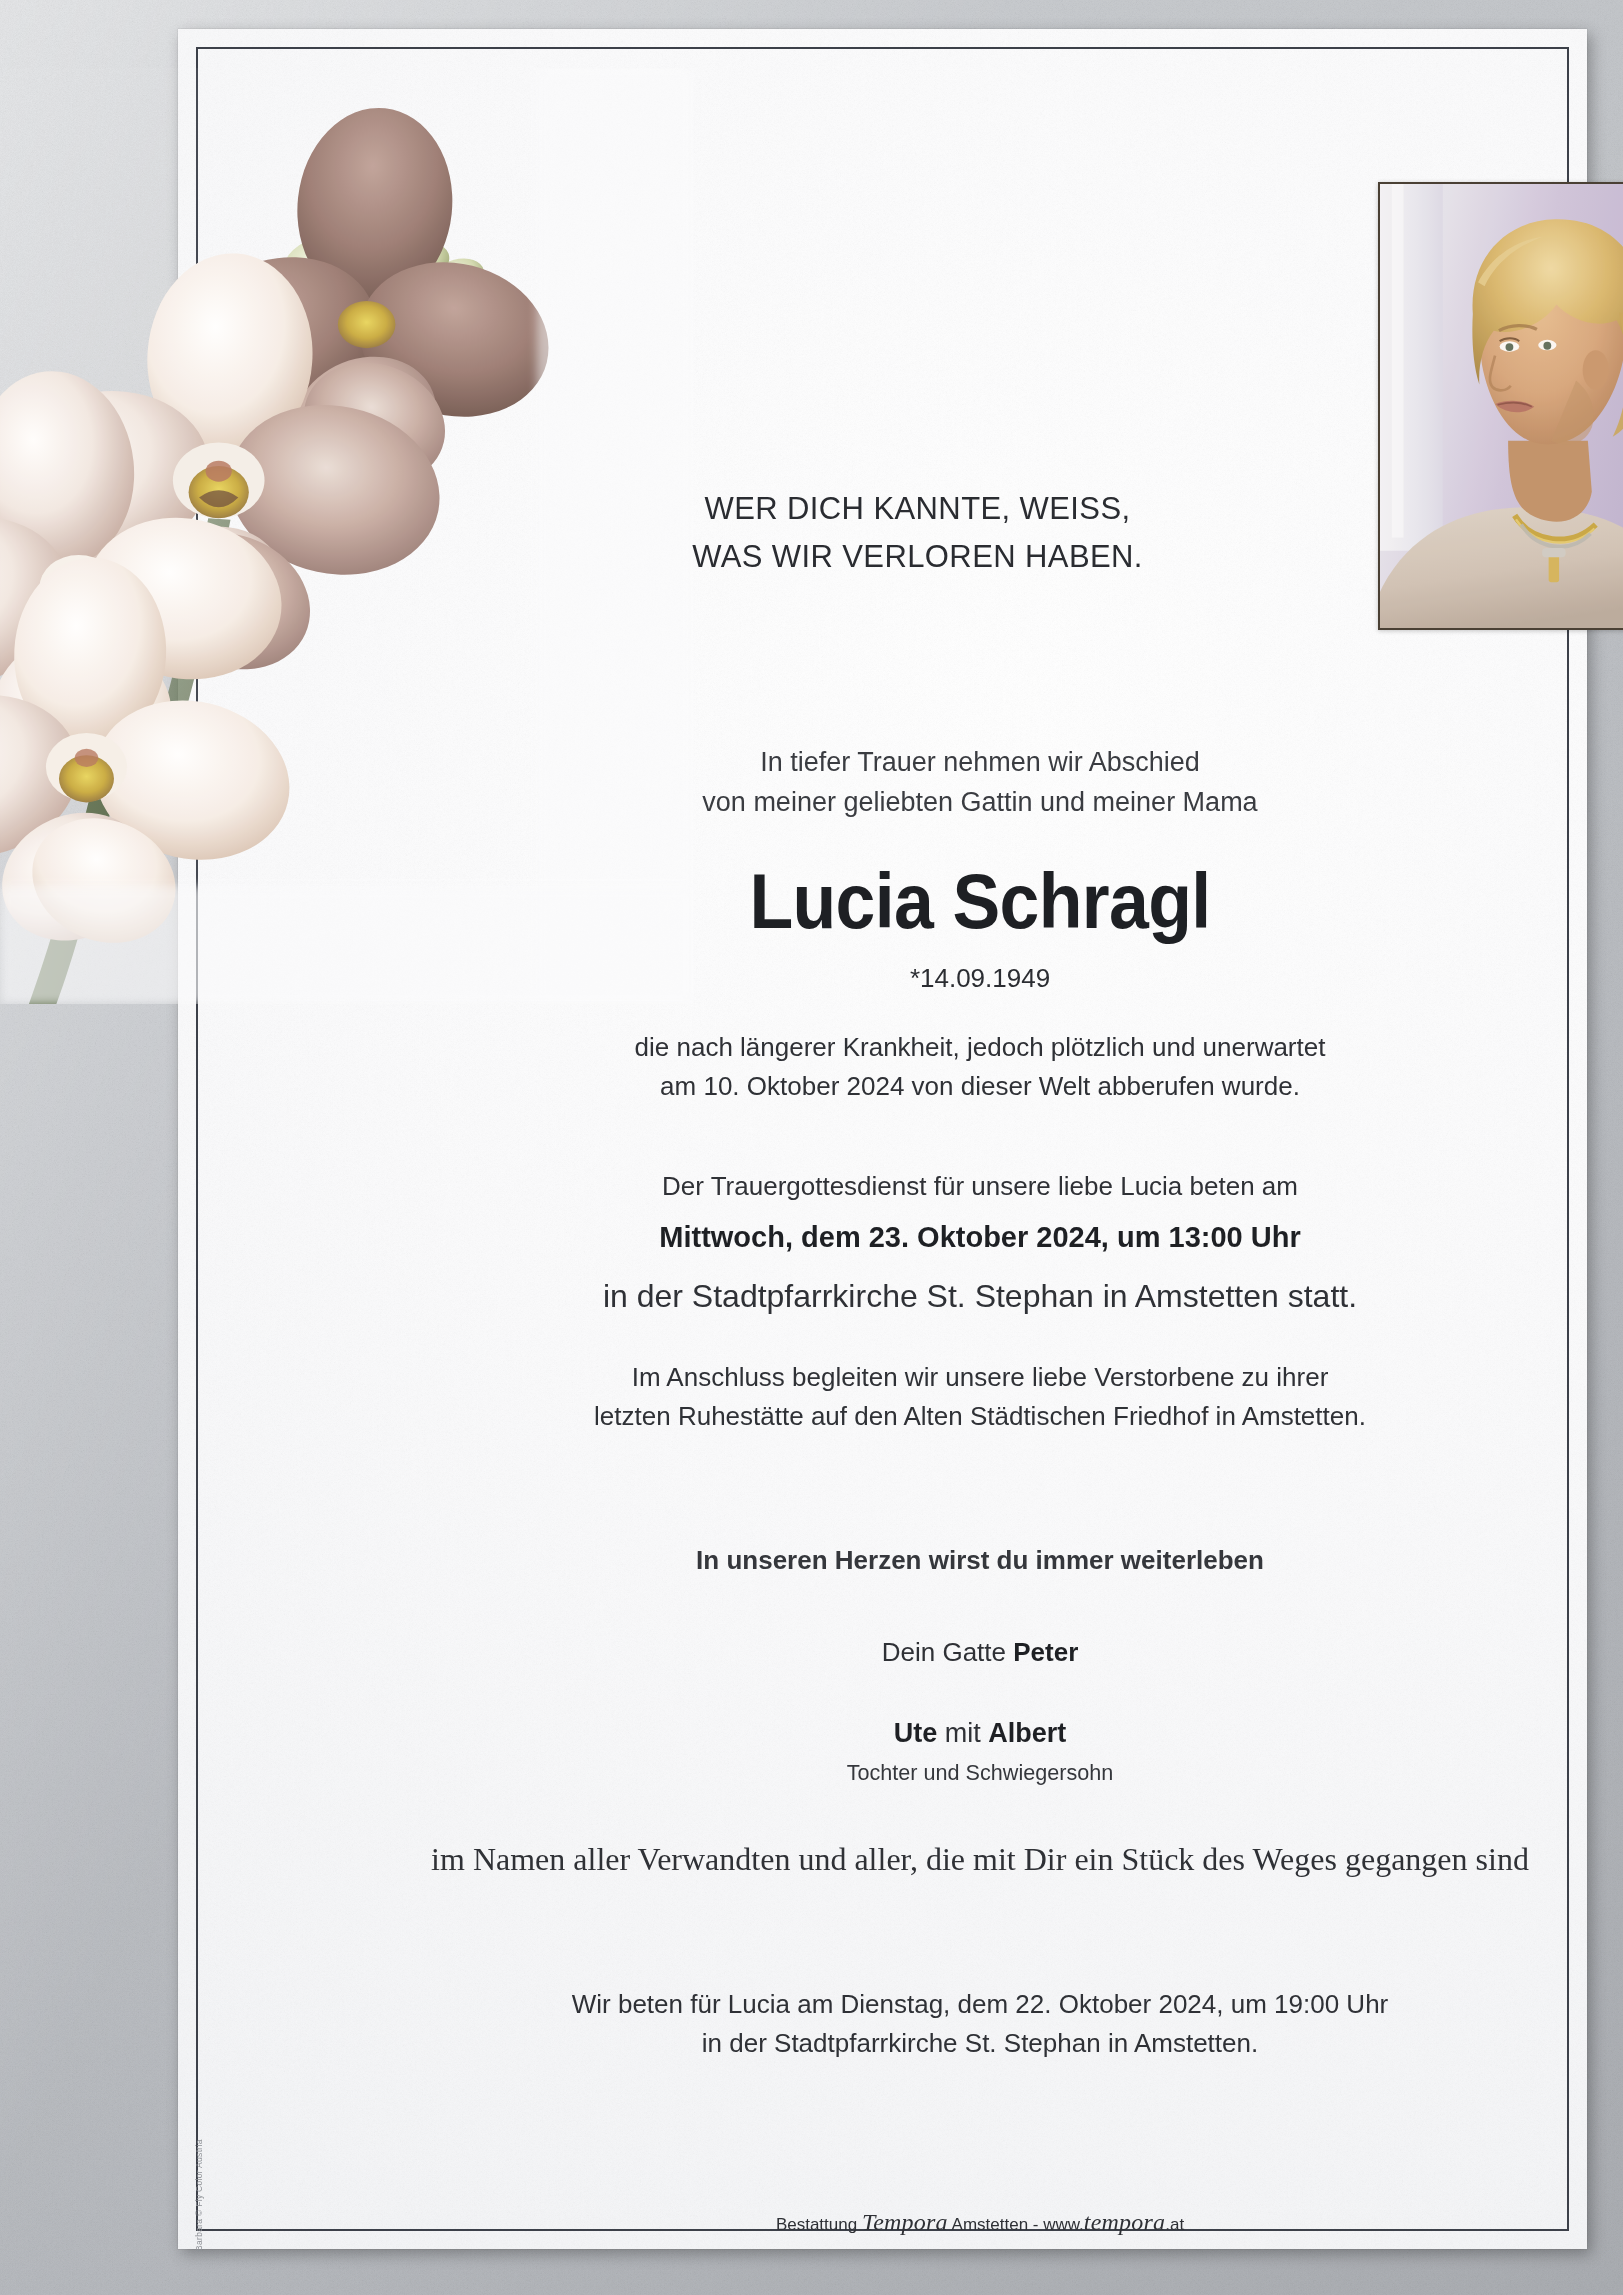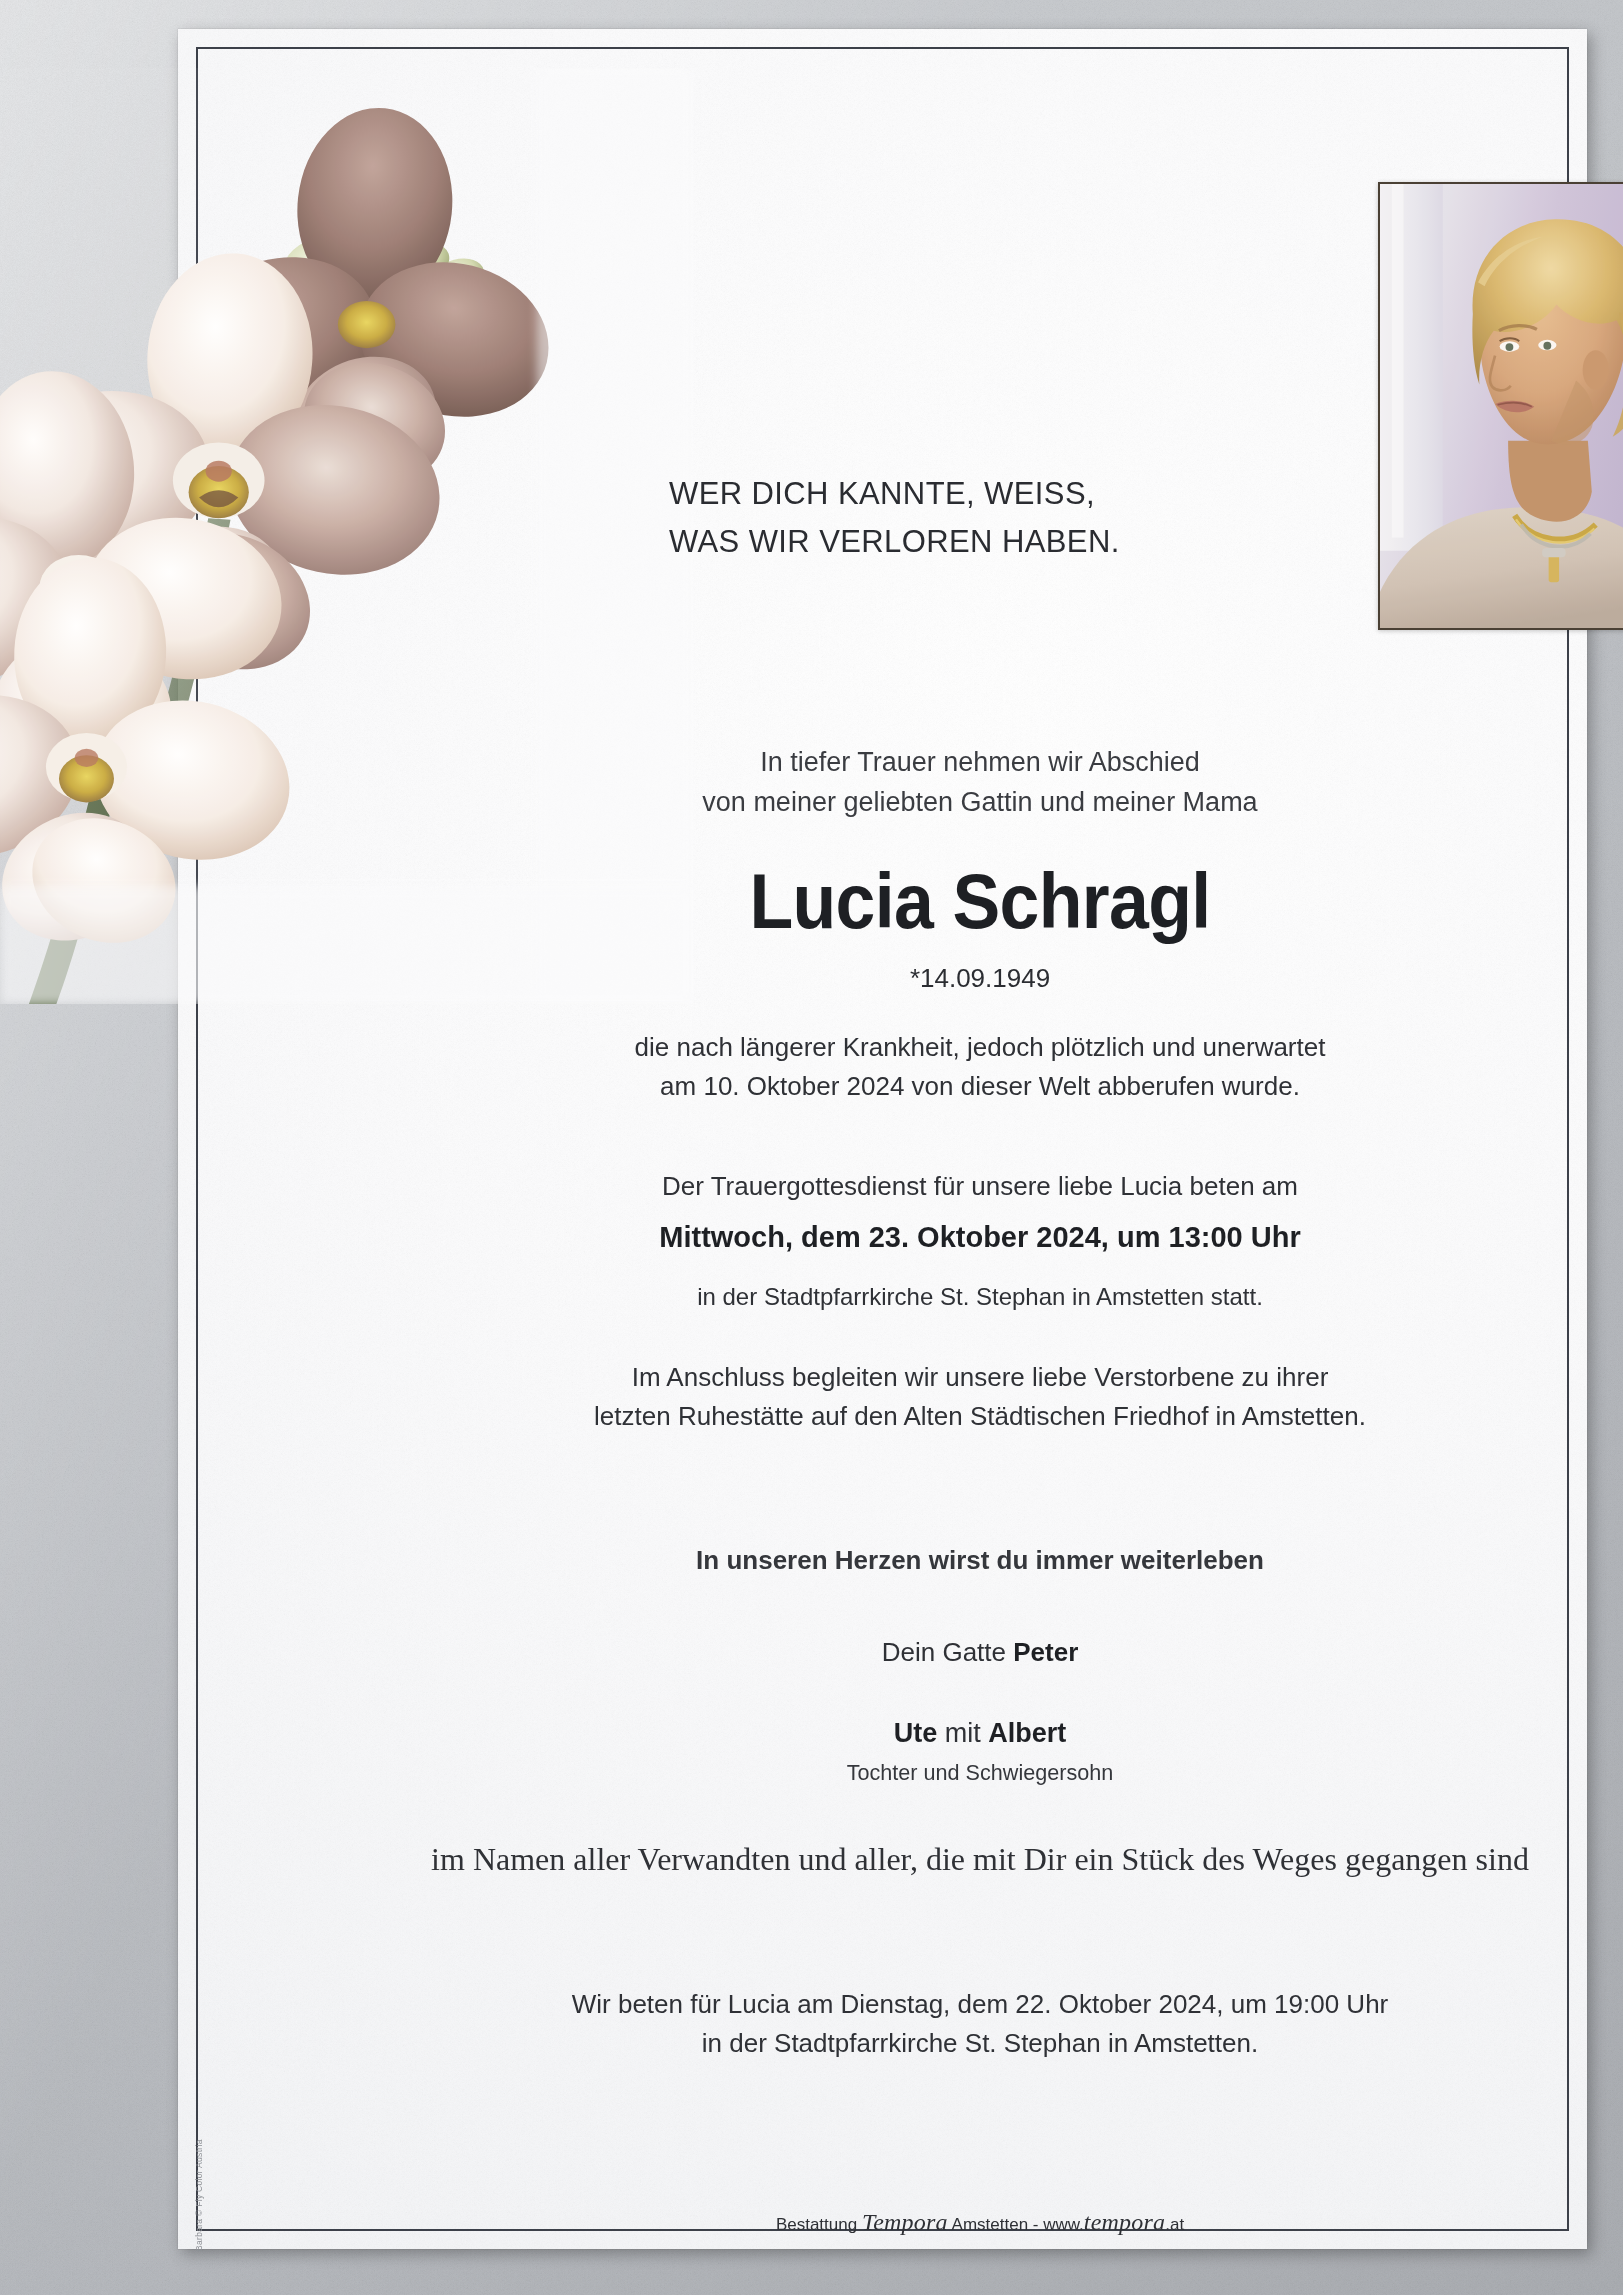--- a/index.html
+++ b/index.html
@@ -92,23 +92,23 @@
     top: 0;
     width: 1172px;
     height: 2220px;
     color: #24262b;
     text-align: center;
   }
 
   .quote-block {
     position: absolute;
     left: 275px;
-    top: 441px;
+    top: 456px;
     width: 497px;
-    text-align: left;
+    text-align: center;
   }
   .quote-line {
     font-size: 31px;
     line-height: 48px;
     letter-spacing: 0.4px;
     color: #2a2c31;
     font-weight: 400;
     white-space: nowrap;
   }
 
@@ -157,21 +157,21 @@
     color: #2f3136;
   }
   .service-datetime {
     font-size: 29px;
     font-weight: 700;
     line-height: 39px;
     color: #1e2024;
     margin-top: 12px;
   }
   .service-place {
-    font-size: 24px;
+    font-size: 32px;
     line-height: 39px;
     color: #2f3136;
     margin-top: 20px;
   }
 
   .urn-line {
     font-size: 26px;
     line-height: 39px;
     color: #2f3136;
     margin-top: 43px;

